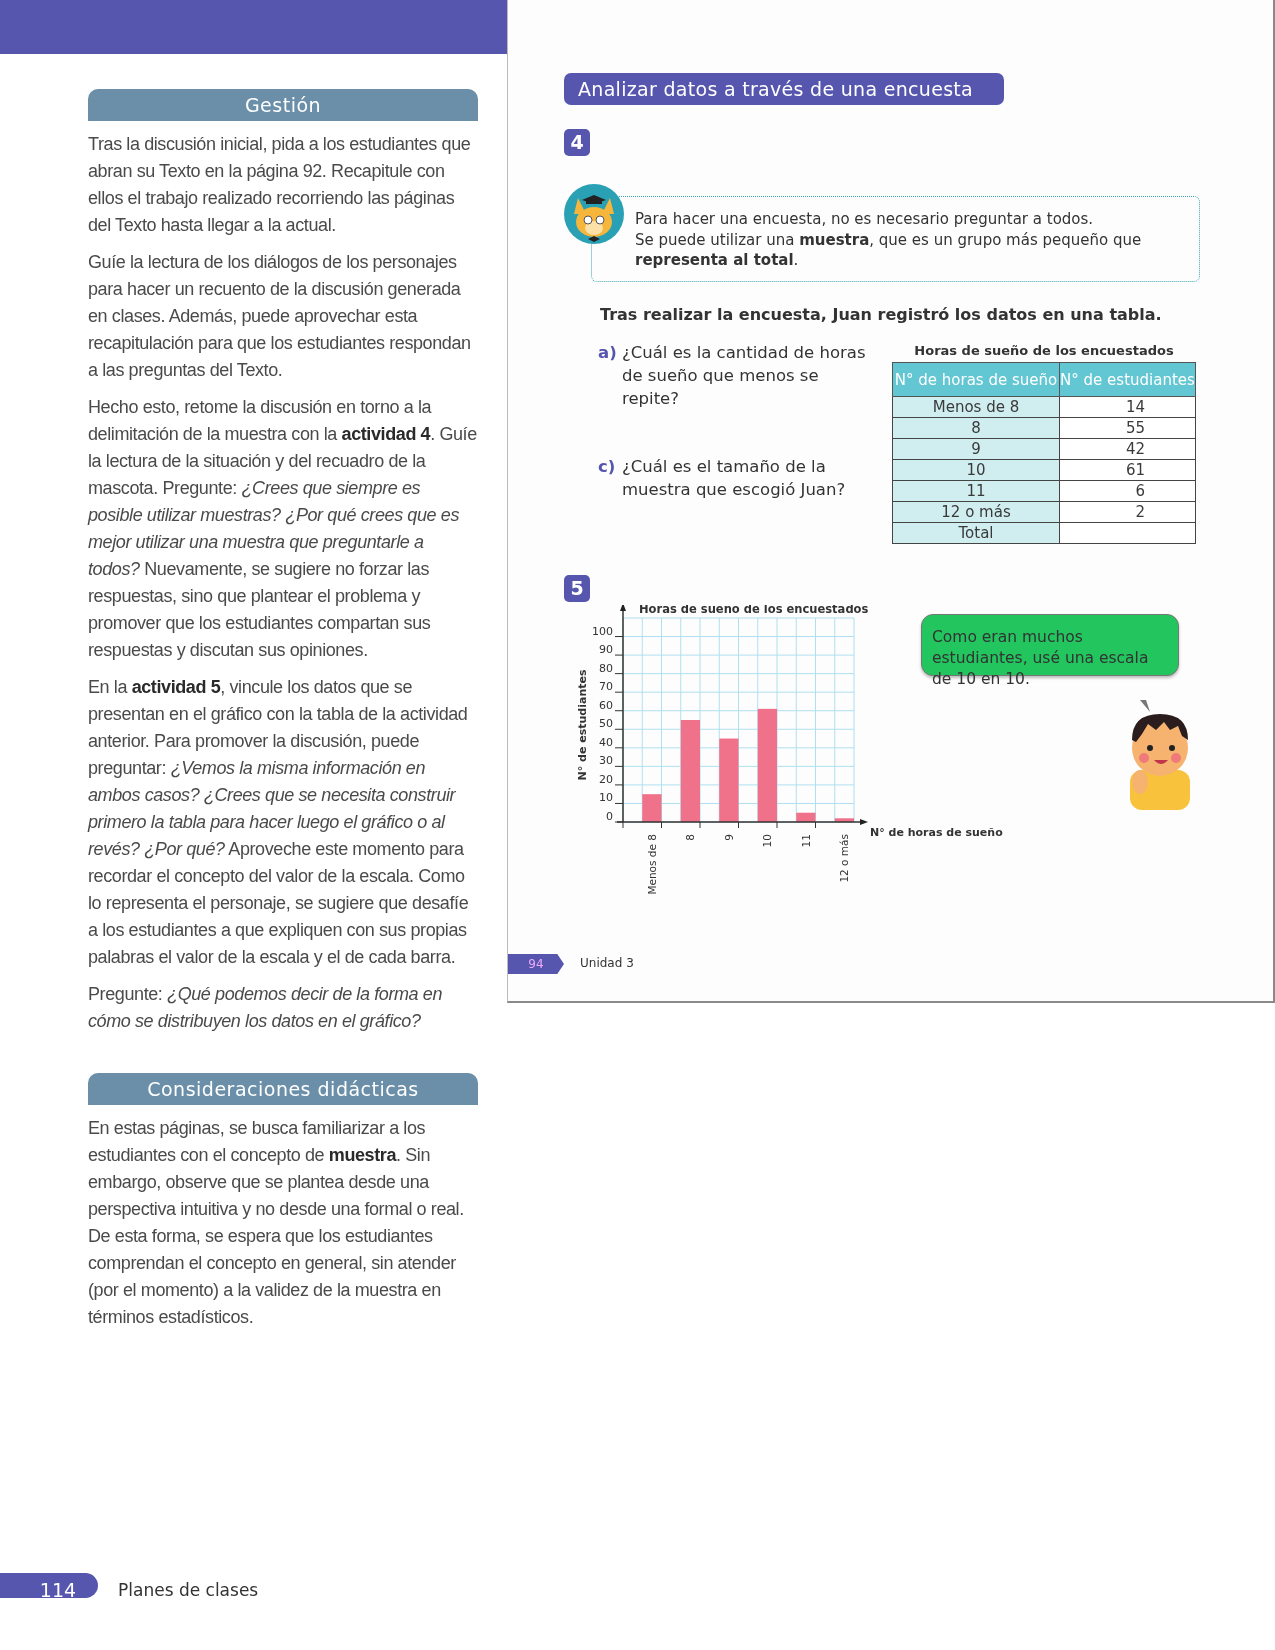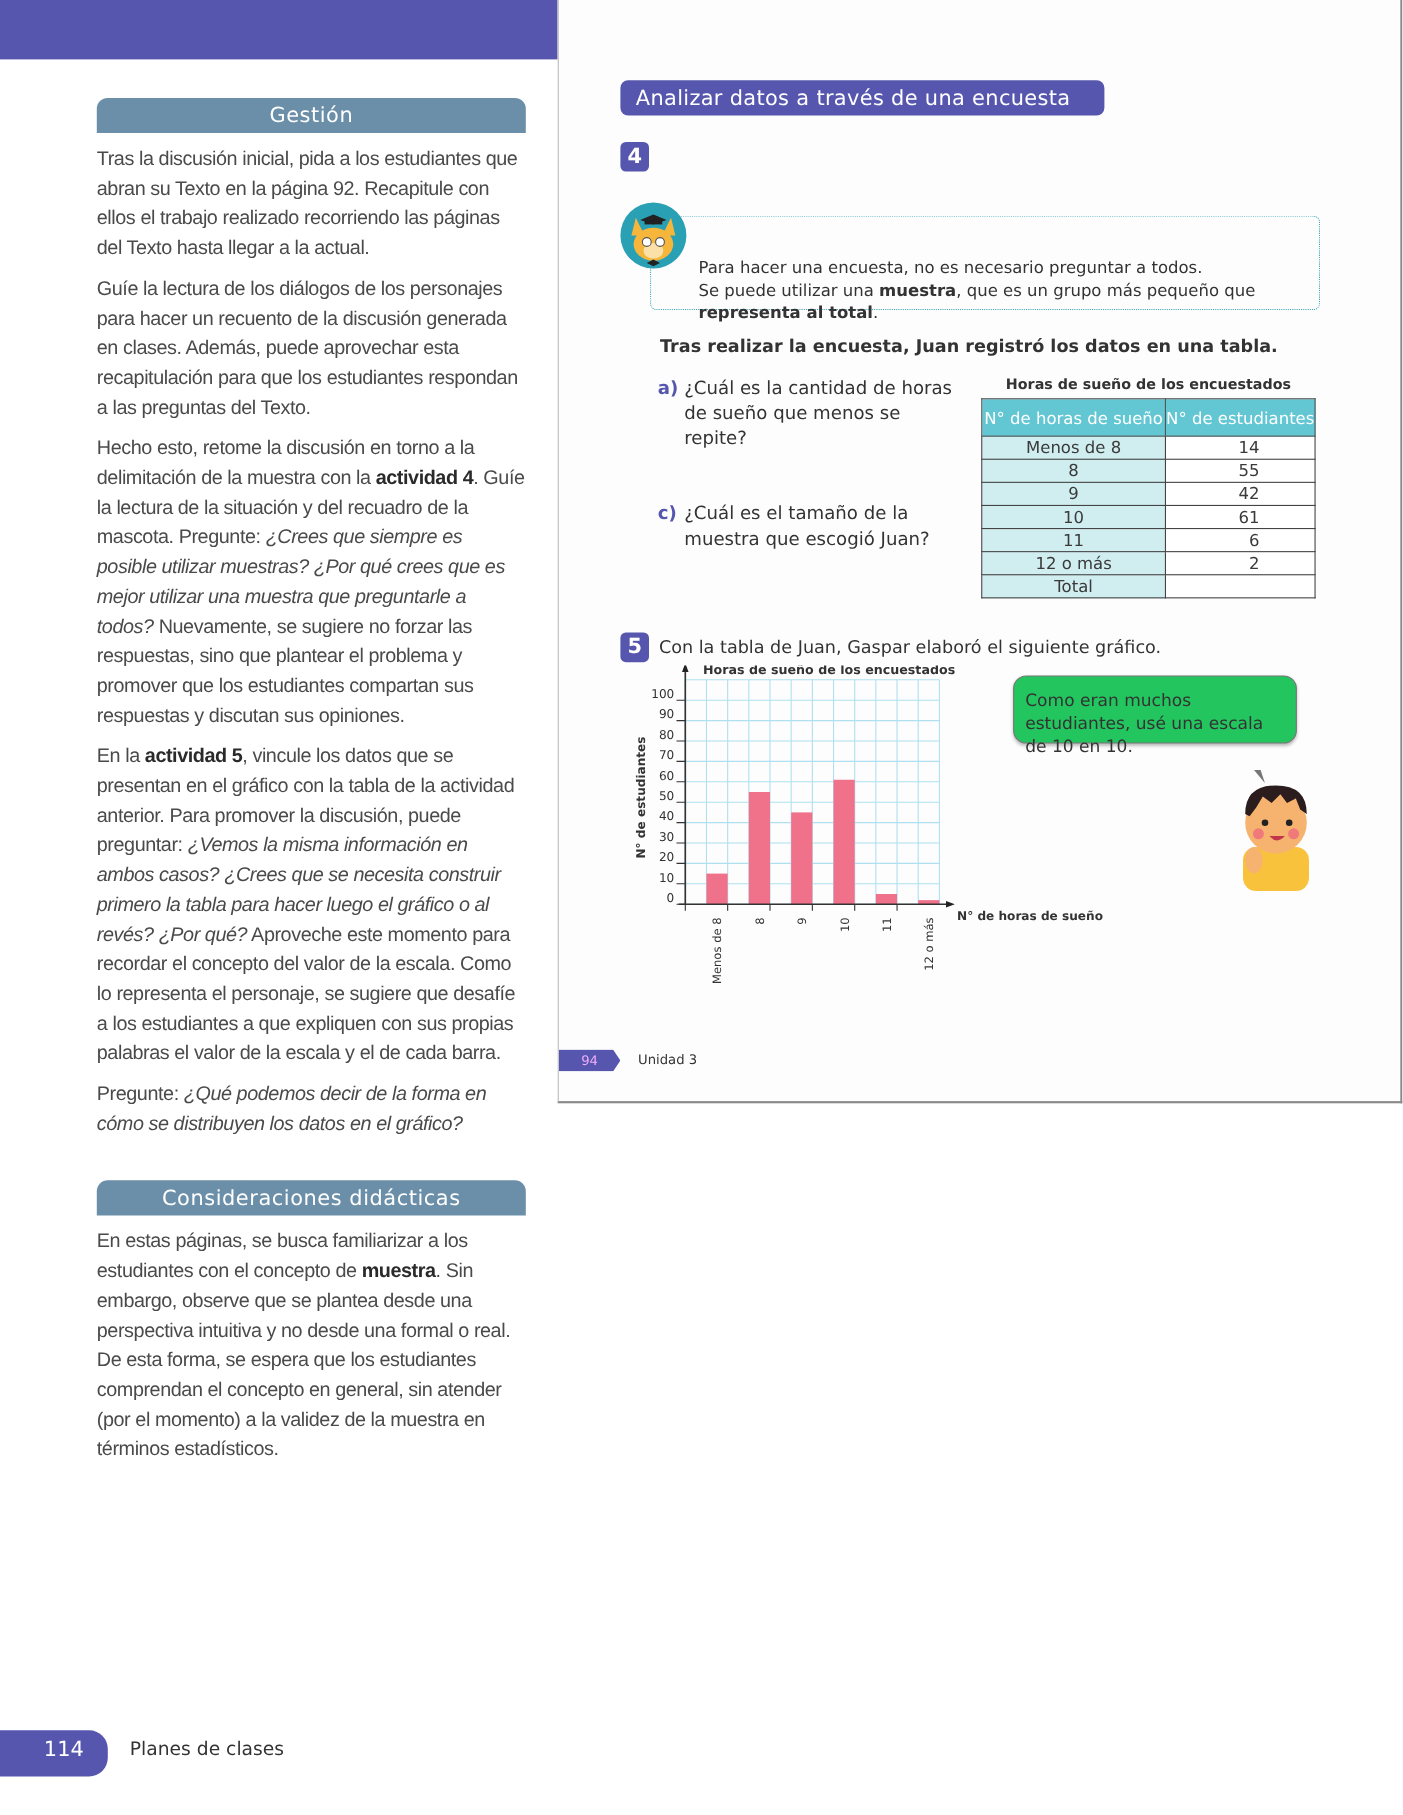--- a/index.html
+++ b/index.html
@@ -9,36 +9,36 @@
   
   .left { position:absolute; left:88px; top:89px; width:390px; }
   .sec-head { height:32px; background:#6b8fa8; border-radius:10px 10px 0 0; color:#fff;
               font-size:19px; text-align:center; line-height:32px; letter-spacing:0.5px;
               font-family:"DejaVu Sans", sans-serif; }
   .para { font-family:"Liberation Sans", sans-serif; font-size:18px; line-height:27px;
           color:#4a4a4a; margin:10px 0 0 0; letter-spacing:-0.4px; }
   .para b { color:#2a2a2a; }
   .para i { font-style:italic; }
   .sec2 { margin-top:38px; }
-  .foot-left { position:absolute; left:0; top:1573px; width:98px; height:42px; background:#5656ae;
+  .foot-left { position:absolute; left:0; top:1573px; width:98px; height:25px; background:#5656ae;
                border-radius:0 17px 17px 0; color:#fff; font-size:19px; line-height:34px; text-align:right; padding-right:0; }
   .foot-left span { display:inline-block; width:80px; text-align:center; }
   .foot-left-label { position:absolute; left:118px; top:1580px; font-size:17px; color:#333; }
 
   
   .rpage { position:absolute; left:507px; top:0; width:768px; height:1003px; background:#fdfdfd;
            border-right:2px solid #8a8a8a; border-bottom:2px solid #8a8a8a; border-left:1px solid #bbb; box-sizing:border-box; }
   .rtitle { position:absolute; left:56px; top:73px; width:440px; height:32px; background:#5656ae; border-radius:7px;
             color:#fff; font-size:19px; line-height:32px; padding-left:14px; box-sizing:border-box; letter-spacing:0.3px; }
   .numbadge { position:absolute; width:26px; height:27px; background:#5656ae; color:#fff; border-radius:5px;
               font-size:19px; font-weight:bold; text-align:center; line-height:27px; }
   .rtext { position:absolute; font-size:16px; color:#333; line-height:21px; }
   .tipbox { position:absolute; left:83px; top:196px; width:609px; height:86px; border:1.5px dotted #3aa7b5;
             border-radius:6px; box-sizing:border-box; }
-  .tiptext { position:absolute; left:127px; top:209px; width:560px; font-size:15px; line-height:20.5px; color:#333;margin-top:24px; }
+  .tiptext { position:absolute; left:127px; top:209px; width:560px; font-size:15px; line-height:20.5px; color:#333; }
   .fox { position:absolute; left:56px; top:184px; width:60px; height:60px; border-radius:50%; background:#2aa0b4; overflow:hidden; }
   .q { position:absolute; left:90px; font-size:16.5px; line-height:23px; color:#333; width:270px; }
   .q .ql { color:#5656ae; font-weight:bold; display:inline-block; width:24px; }
   .q .qt { display:inline-block; vertical-align:top; width:245px; }
 
   .tcaption { position:absolute; left:384px; top:343px; width:304px; text-align:center; font-size:13px; font-weight:bold; color:#333; }
   table.dt { position:absolute; left:384px; top:362px; width:304px; border-collapse:collapse; font-size:15px; }
   table.dt th { background:#62c7d3; color:#fff; font-weight:normal; height:33px; border:1px solid #555; padding:0; font-size:15px; }
   table.dt td { height:20px; border:1px solid #444; padding:0; text-align:center; }
   table.dt td.c1 { background:#d0edf0; width:166px; }
@@ -134,21 +134,20 @@
           <td class="c2">2</td>
         </tr>
       <tr>
           <td class="c1">Total</td>
           <td class="c2"></td>
         </tr>
     </tbody>
   </table>
 
   <div class="numbadge" style="left:56px; top:575px;">5</div>
-  <div class="rtext" style="left:91px; top:578px;">Con la tabla de Juan, Gaspar elaboró el siguiente gráfico.</div>
 
   <svg id="chart" style="position:absolute; left:70px; top:605px;" width="440" height="330">
       <line x1="45" y1="13" x2="45" y2="217" stroke="#aee0f0" stroke-width="1"></line>
       <line x1="64.25" y1="13" x2="64.25" y2="217" stroke="#aee0f0" stroke-width="1"></line>
       <line x1="83.5" y1="13" x2="83.5" y2="217" stroke="#aee0f0" stroke-width="1"></line>
       <line x1="102.75" y1="13" x2="102.75" y2="217" stroke="#aee0f0" stroke-width="1"></line>
       <line x1="122" y1="13" x2="122" y2="217" stroke="#aee0f0" stroke-width="1"></line>
       <line x1="141.25" y1="13" x2="141.25" y2="217" stroke="#aee0f0" stroke-width="1"></line>
       <line x1="160.5" y1="13" x2="160.5" y2="217" stroke="#aee0f0" stroke-width="1"></line>
       <line x1="179.75" y1="13" x2="179.75" y2="217" stroke="#aee0f0" stroke-width="1"></line>

